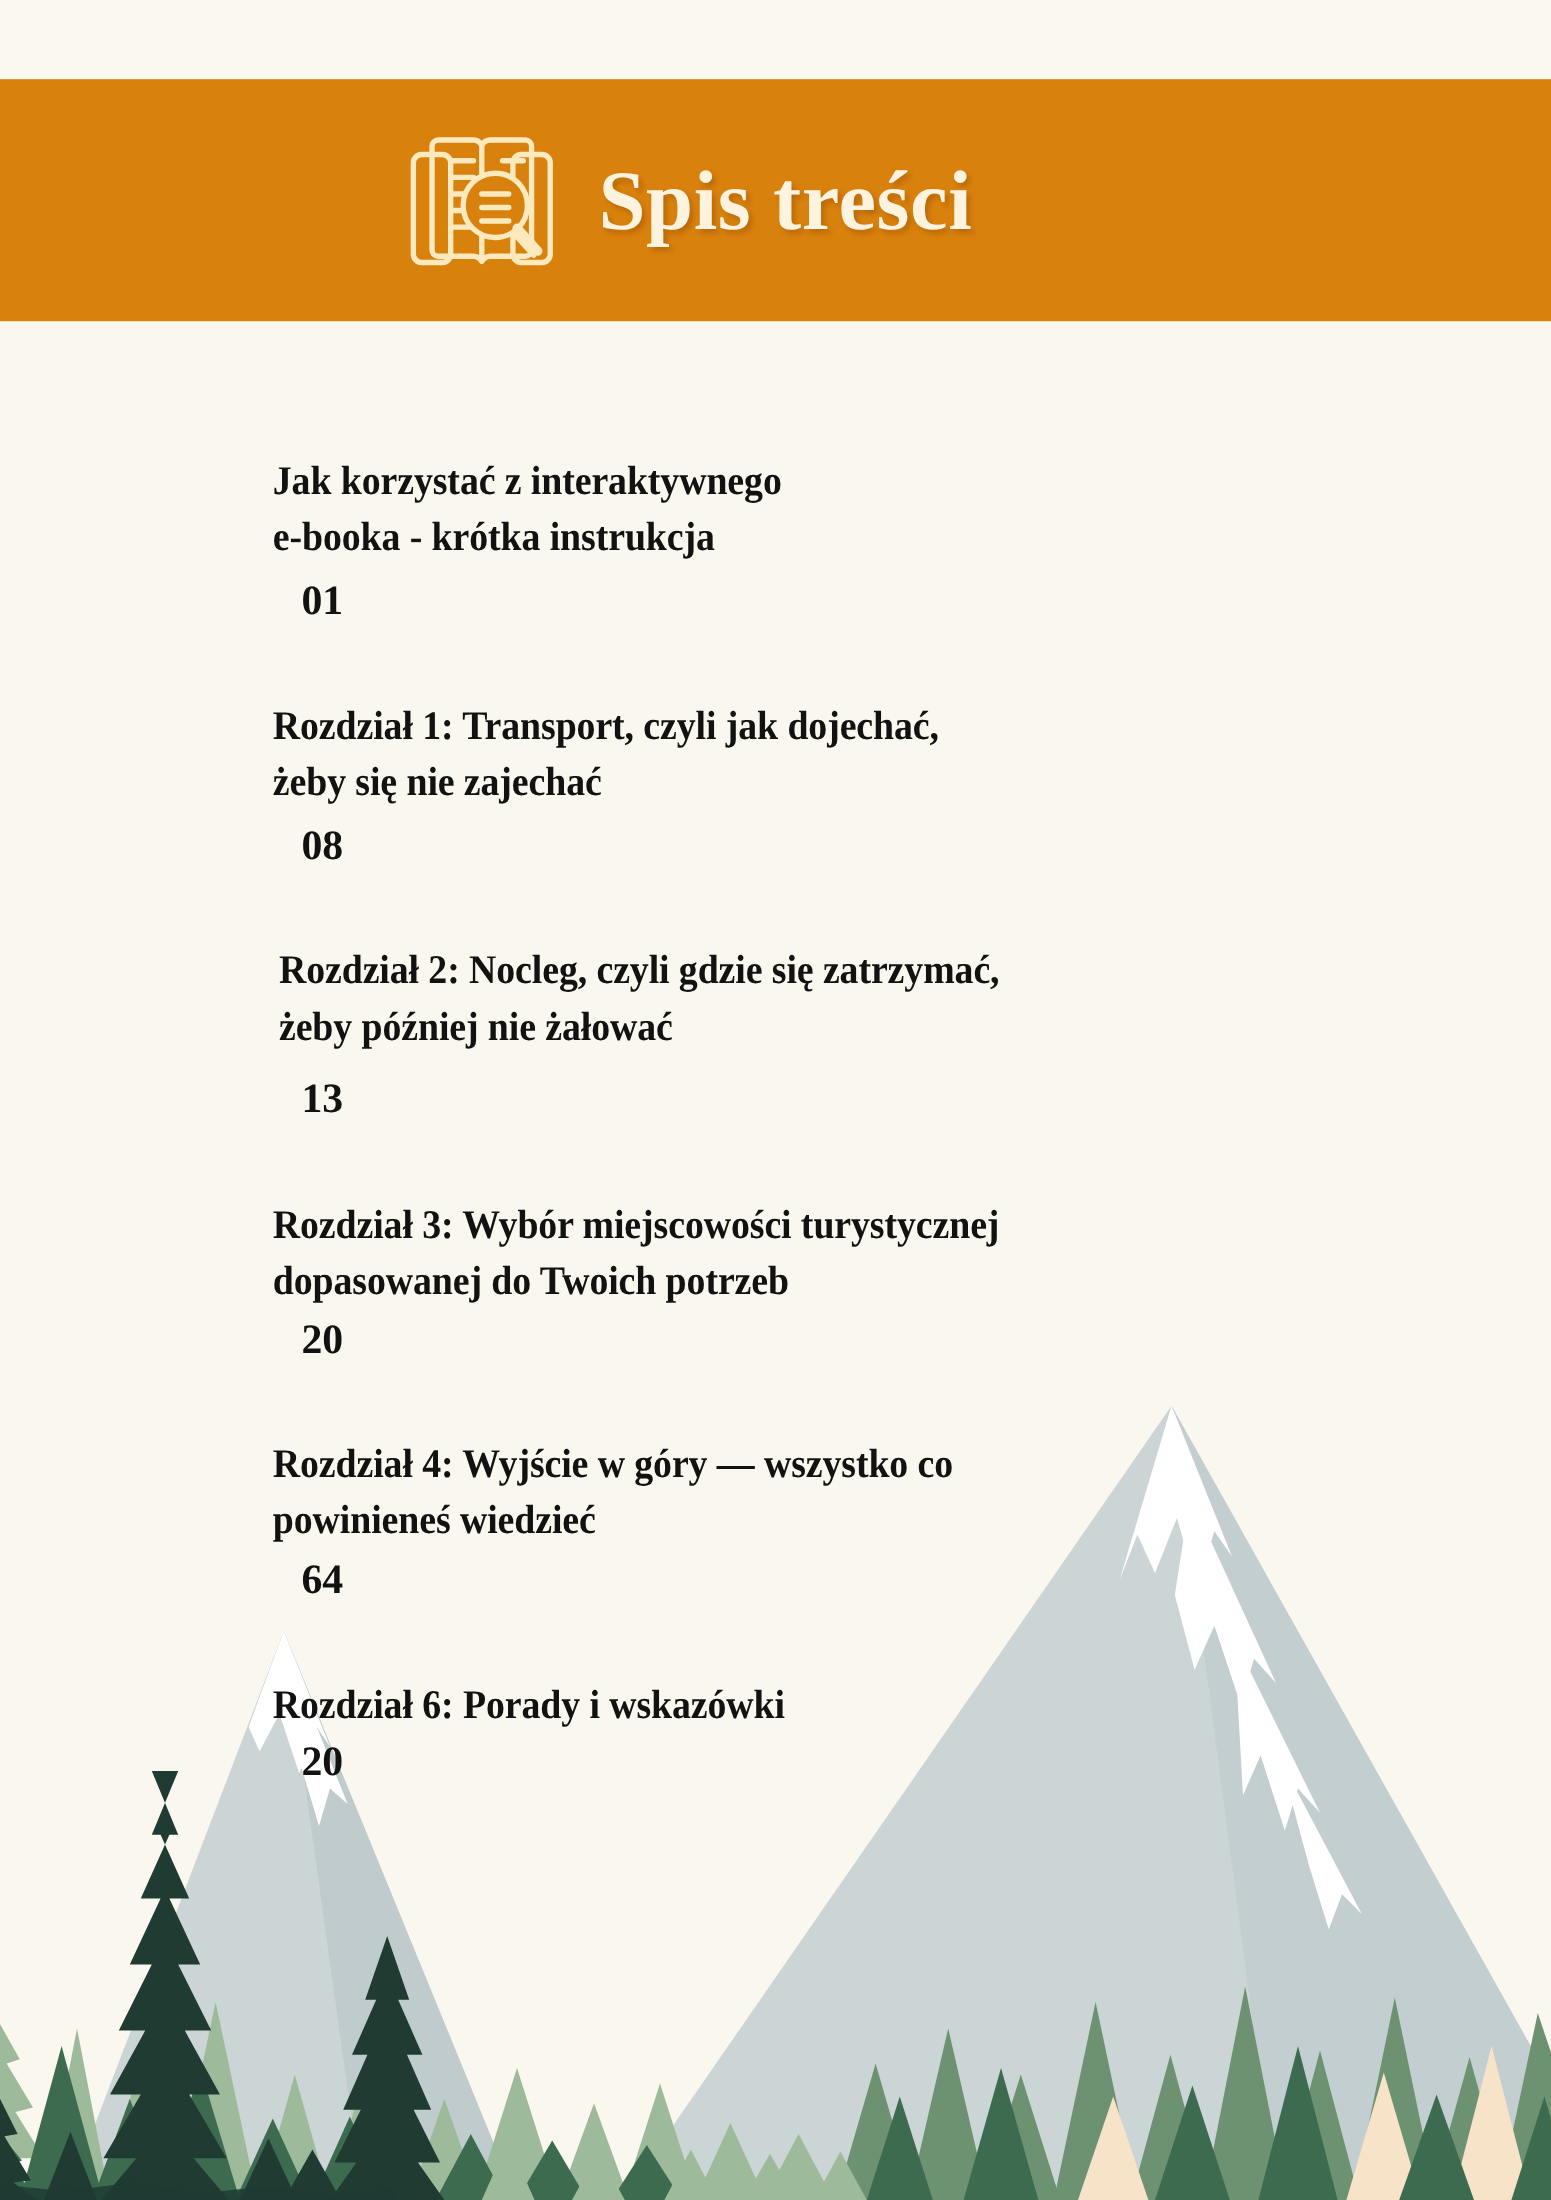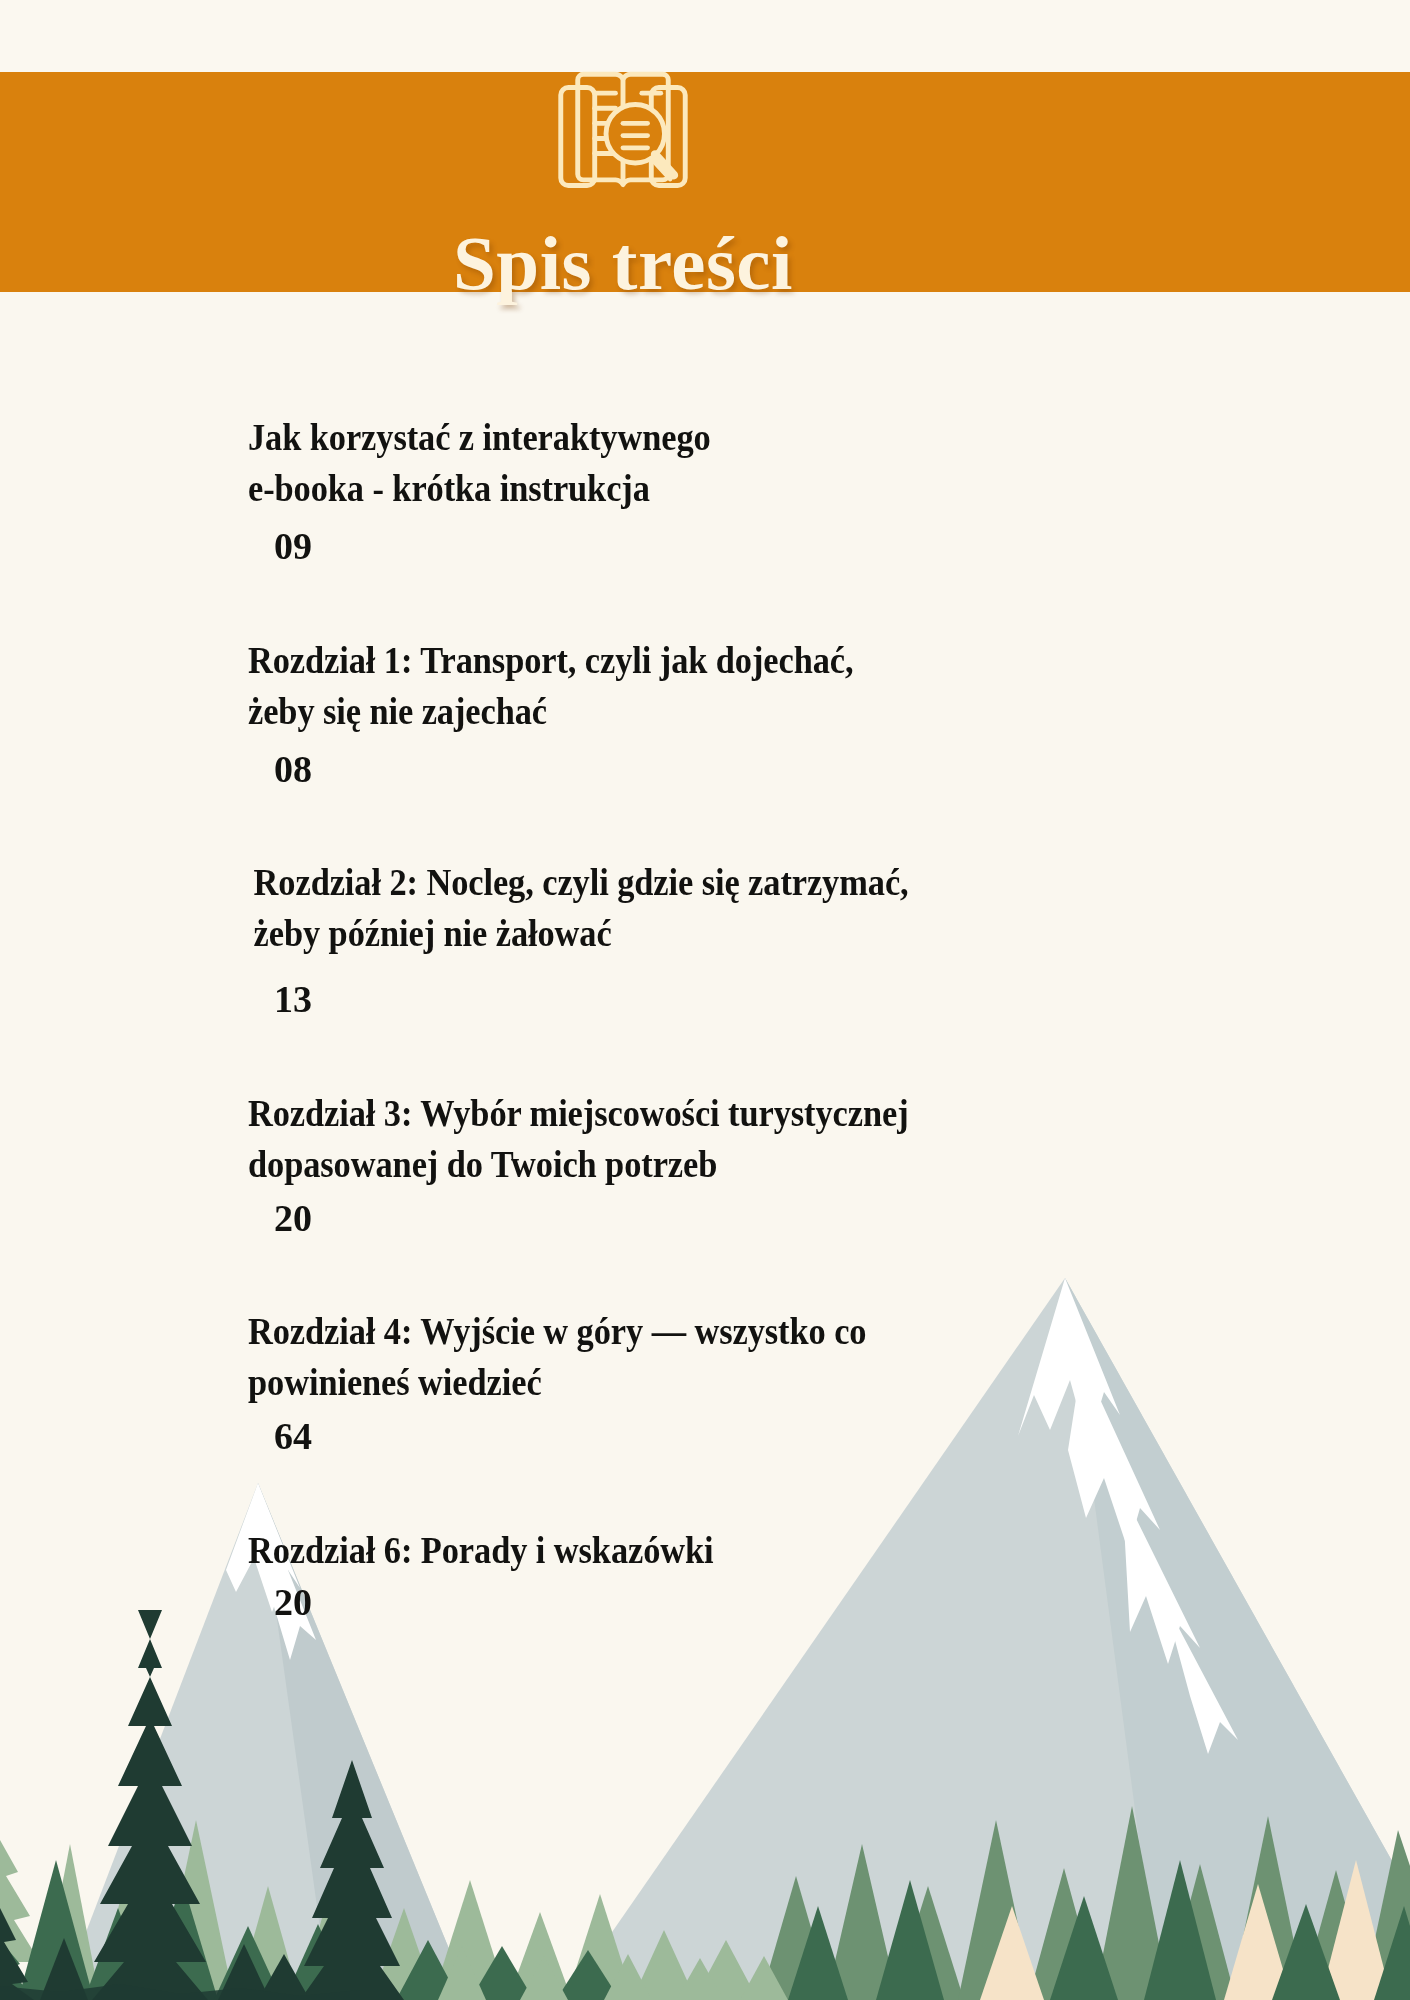--- a/index.html
+++ b/index.html
@@ -42,21 +42,20 @@
     display: flex;
     align-items: center;
     justify-content: center;
     gap: 34px;
   }
   .header-inner {
     display: flex;
     align-items: center;
     gap: 30px;
     transform: translateX(-82px);
-    flex-direction: column;
   }
   .header-icon {
     width: 152px;
     height: 132px;
     flex: 0 0 auto;
     display: block;
   }
   .header-title {
     color: #fdf3de;
     font-size: 77px;
@@ -168,21 +167,21 @@
       </svg>
 
       <div class="header-title">Spis treści</div>
     </div>
   </div>
 
   <div class="toc">
 
     <div class="toc-row two-line">
       <div class="toc-title">Jak korzystać z interaktywnego<br>e-booka - krótka instrukcja</div>
-      <div class="toc-page">09</div>
+      <div class="toc-page">01</div>
     </div>
 
 
     <div class="toc-row two-line">
       <div class="toc-title">Rozdział 1: Transport, czyli jak dojechać,<br>żeby się nie zajechać</div>
       <div class="toc-page">08</div>
     </div>
 
     <div class="toc-row two-line pg-shift-a indent">
       <div class="toc-title">Rozdział 2: Nocleg, czyli gdzie się zatrzymać,<br>żeby później nie żałować</div>

